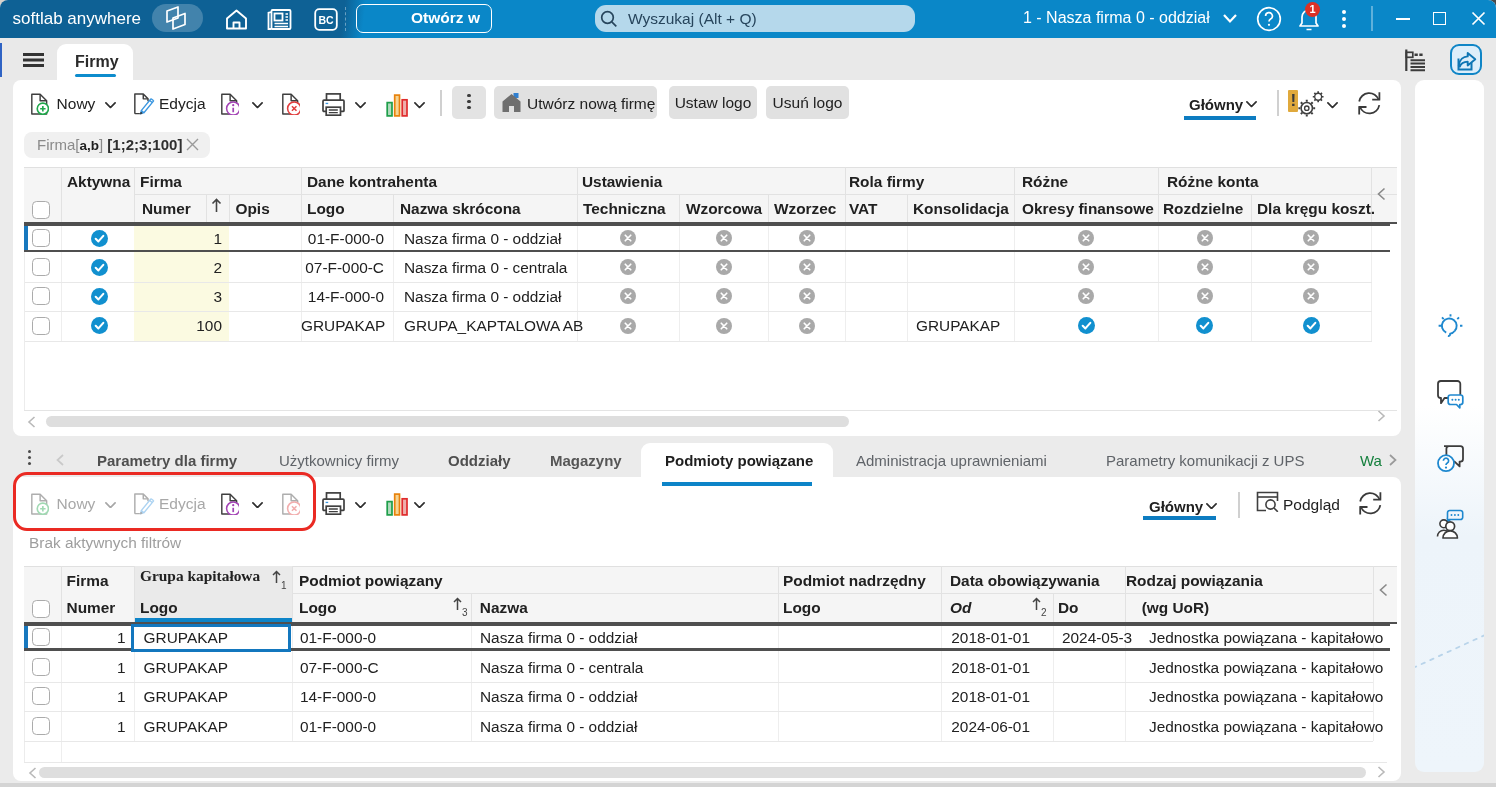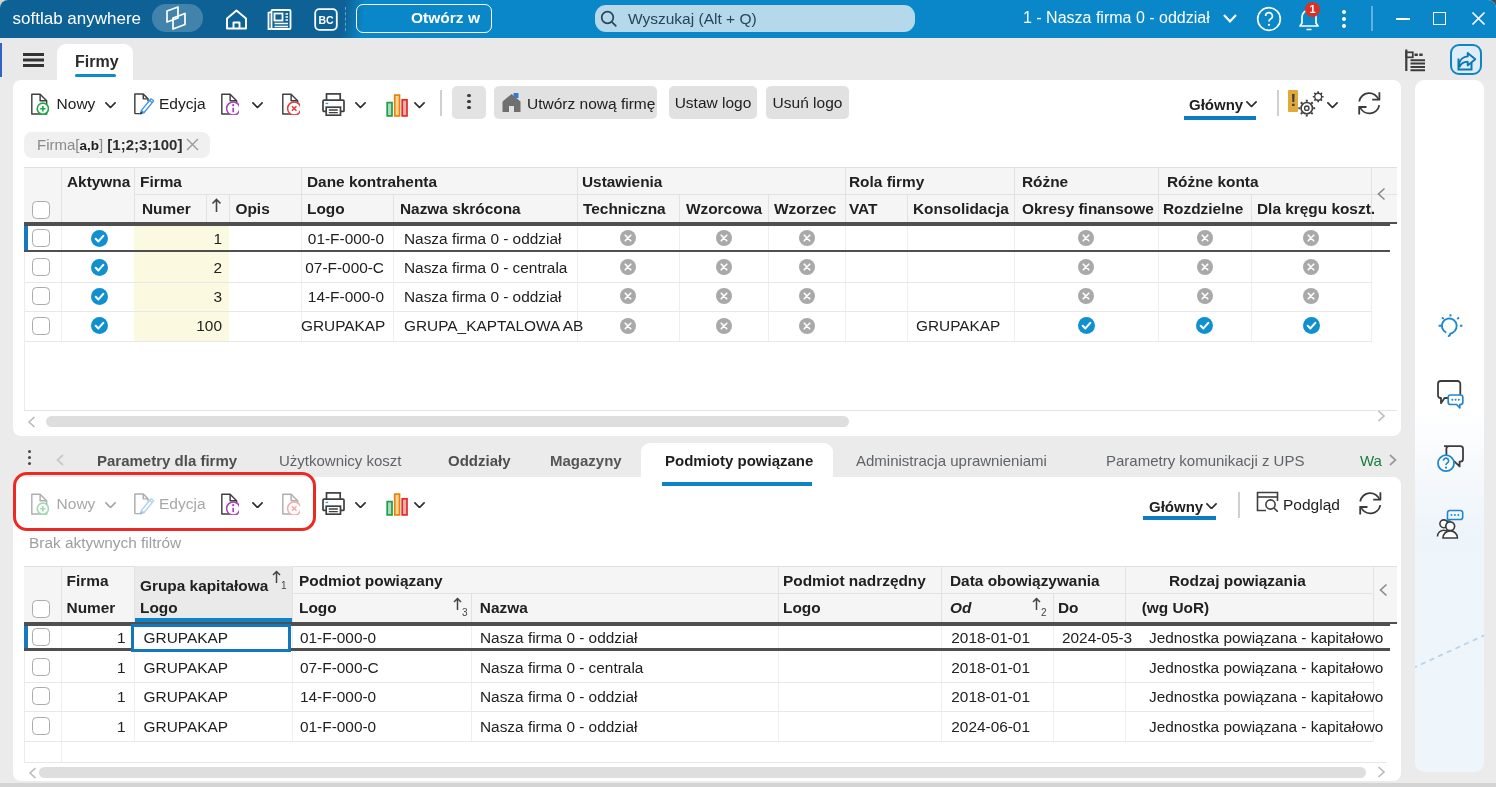--- a/index.html
+++ b/index.html
@@ -417,21 +417,21 @@
         <path d="M1.5 1 L7 6 L1.5 11"></path>
       </svg>
   </div>
 
   <div class="abs" style="left:27.5px;top:450px;width:3.2px;height:3.2px;border-radius:2px;background:#4a4a4a;box-shadow:0 6px 0 #4a4a4a,0 12px 0 #4a4a4a;"></div>
   <svg class="abs" style="left:56px;top:454px;" width="8" height="12" viewBox="0 0 8 12" stroke="#c9c9c9" stroke-width="1.7" fill="none">
       <path d="M7 1 L1.5 6 L7 11"></path>
     </svg>
   <div class="abs" style="left:641px;top:443px;width:192px;height:34px;background:#fff;border-radius:9px 9px 0 0;"></div>
   <div class="t b" style="left:97px;top:451.5px;font-size:15px;color:#4f4f4f;">Parametry dla firmy</div>
-  <div class="t" style="left:279px;top:451.5px;font-size:15px;color:#5f6368;">Użytkownicy koszt</div>
+  <div class="t" style="left:279px;top:451.5px;font-size:15px;color:#5f6368;">Użytkownicy firmy</div>
   <div class="t b" style="left:448px;top:451.5px;font-size:15px;color:#4f4f4f;">Oddziały</div>
   <div class="t b" style="left:550px;top:451.5px;font-size:15px;color:#565656;">Magazyny</div>
   <div class="t b" style="left:665px;top:451.5px;font-size:15px;color:#1f1f1f;">Podmioty powiązane</div>
   <div class="abs" style="left:662px;top:481.5px;width:150px;height:4px;background:#0d84c8;z-index:5;"></div>
   <div class="t" style="left:856px;top:451.5px;font-size:15px;color:#5f6368;">Administracja uprawnieniami</div>
   <div class="t" style="left:1106px;top:451.5px;font-size:15px;color:#5f6368;">Parametry komunikacji z UPS</div>
   <div class="t" style="left:1360px;top:451.5px;font-size:15px;color:#15803d;">Wa</div>
   <svg class="abs" style="left:1389px;top:454px;" width="8" height="12" viewBox="0 0 8 12" stroke="#9a9a9a" stroke-width="1.7" fill="none">
       <path d="M1 1 L6.5 6 L1 11"></path>
     </svg>
@@ -493,29 +493,29 @@
     <div class="vline" style="left:47.5px;top:89px;height:55.5px;"></div>
     <div class="vline" style="left:120.5px;top:89px;height:55.5px;"></div>
     <div class="vline" style="left:279px;top:89px;height:55.5px;"></div>
     <div class="vline" style="left:765px;top:89px;height:55.5px;"></div>
     <div class="vline" style="left:928px;top:89px;height:55.5px;"></div>
     <div class="vline" style="left:1112px;top:89px;height:55.5px;"></div>
     <div class="vline" style="left:1359.6px;top:89px;height:55.5px;"></div>
     <div class="vline" style="left:458px;top:116px;height:28.5px;"></div>
     <div class="vline" style="left:1040px;top:116px;height:28.5px;"></div>
     <div class="t b" style="left:53.6px;top:95px;">Firma</div>
-    <div class="t b" style="left:127px;top:100px;">Grupa kapitałowa</div>
+    <div class="t b" style="left:127px;top:90px;font-family:Liberation Serif, serif;">Grupa kapitałowa</div>
     <svg class="abs" style="left:259px;top:93px;" width="11" height="15" viewBox="0 0 11 15" stroke="#444" stroke-width="1.5" fill="none">
         <path d="M4.5 13 V2 M1 5 L4.5 1.5 L8 5"></path>
       </svg>
     <div class="abs t" style="left:268px;top:103px;font-size:10px;color:#444;">1</div>
     <div class="t b" style="left:286px;top:95px;">Podmiot powiązany</div>
     <div class="t b" style="left:770px;top:95px;">Podmiot nadrzędny</div>
     <div class="t b" style="left:937px;top:95px;">Data obowiązywania</div>
-    <div class="t b" style="left:1148px;top:95px;padding-left:8px;">Rodzaj powiązania</div>
+    <div class="t b" style="left:1105px;top:95px;padding-left:8px;">Rodzaj powiązania</div>
     <div class="chk" style="left:19px;top:123px;"></div>
     <div class="t b" style="left:53.6px;top:122px;">Numer</div>
     <div class="t b" style="left:127px;top:122px;">Logo</div>
     <div class="t b" style="left:286px;top:122px;">Logo</div>
     <svg class="abs" style="left:440px;top:120px;" width="11" height="15" viewBox="0 0 11 15" stroke="#444" stroke-width="1.5" fill="none">
         <path d="M4.5 13 V2 M1 5 L4.5 1.5 L8 5"></path>
       </svg>
     <div class="abs t" style="left:449px;top:130px;font-size:10px;color:#444;">3</div>
     <div class="t b" style="left:466.8px;top:122px;">Nazwa</div>
     <div class="t b" style="left:770px;top:122px;">Logo</div>

